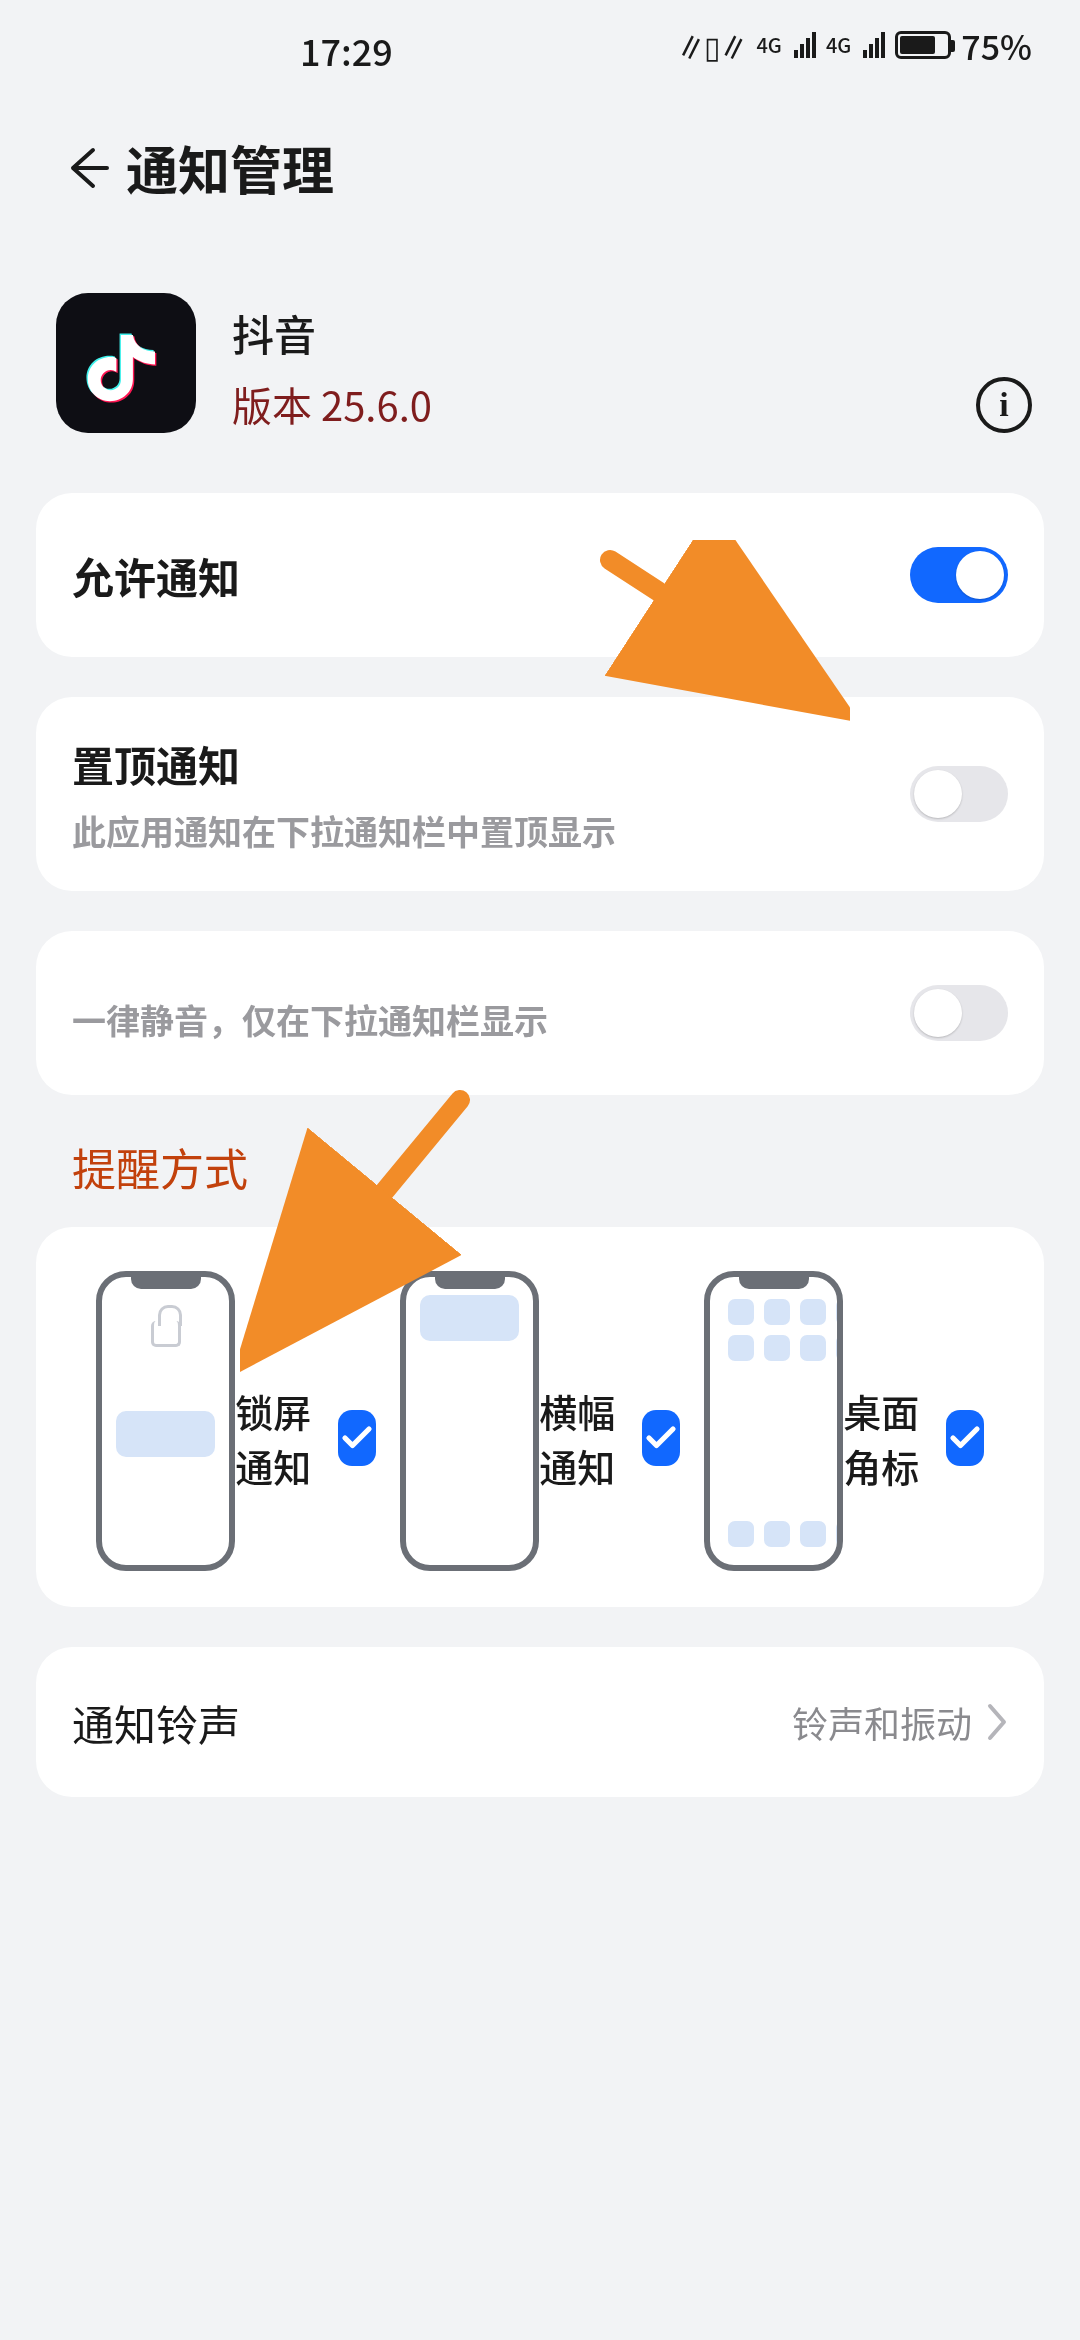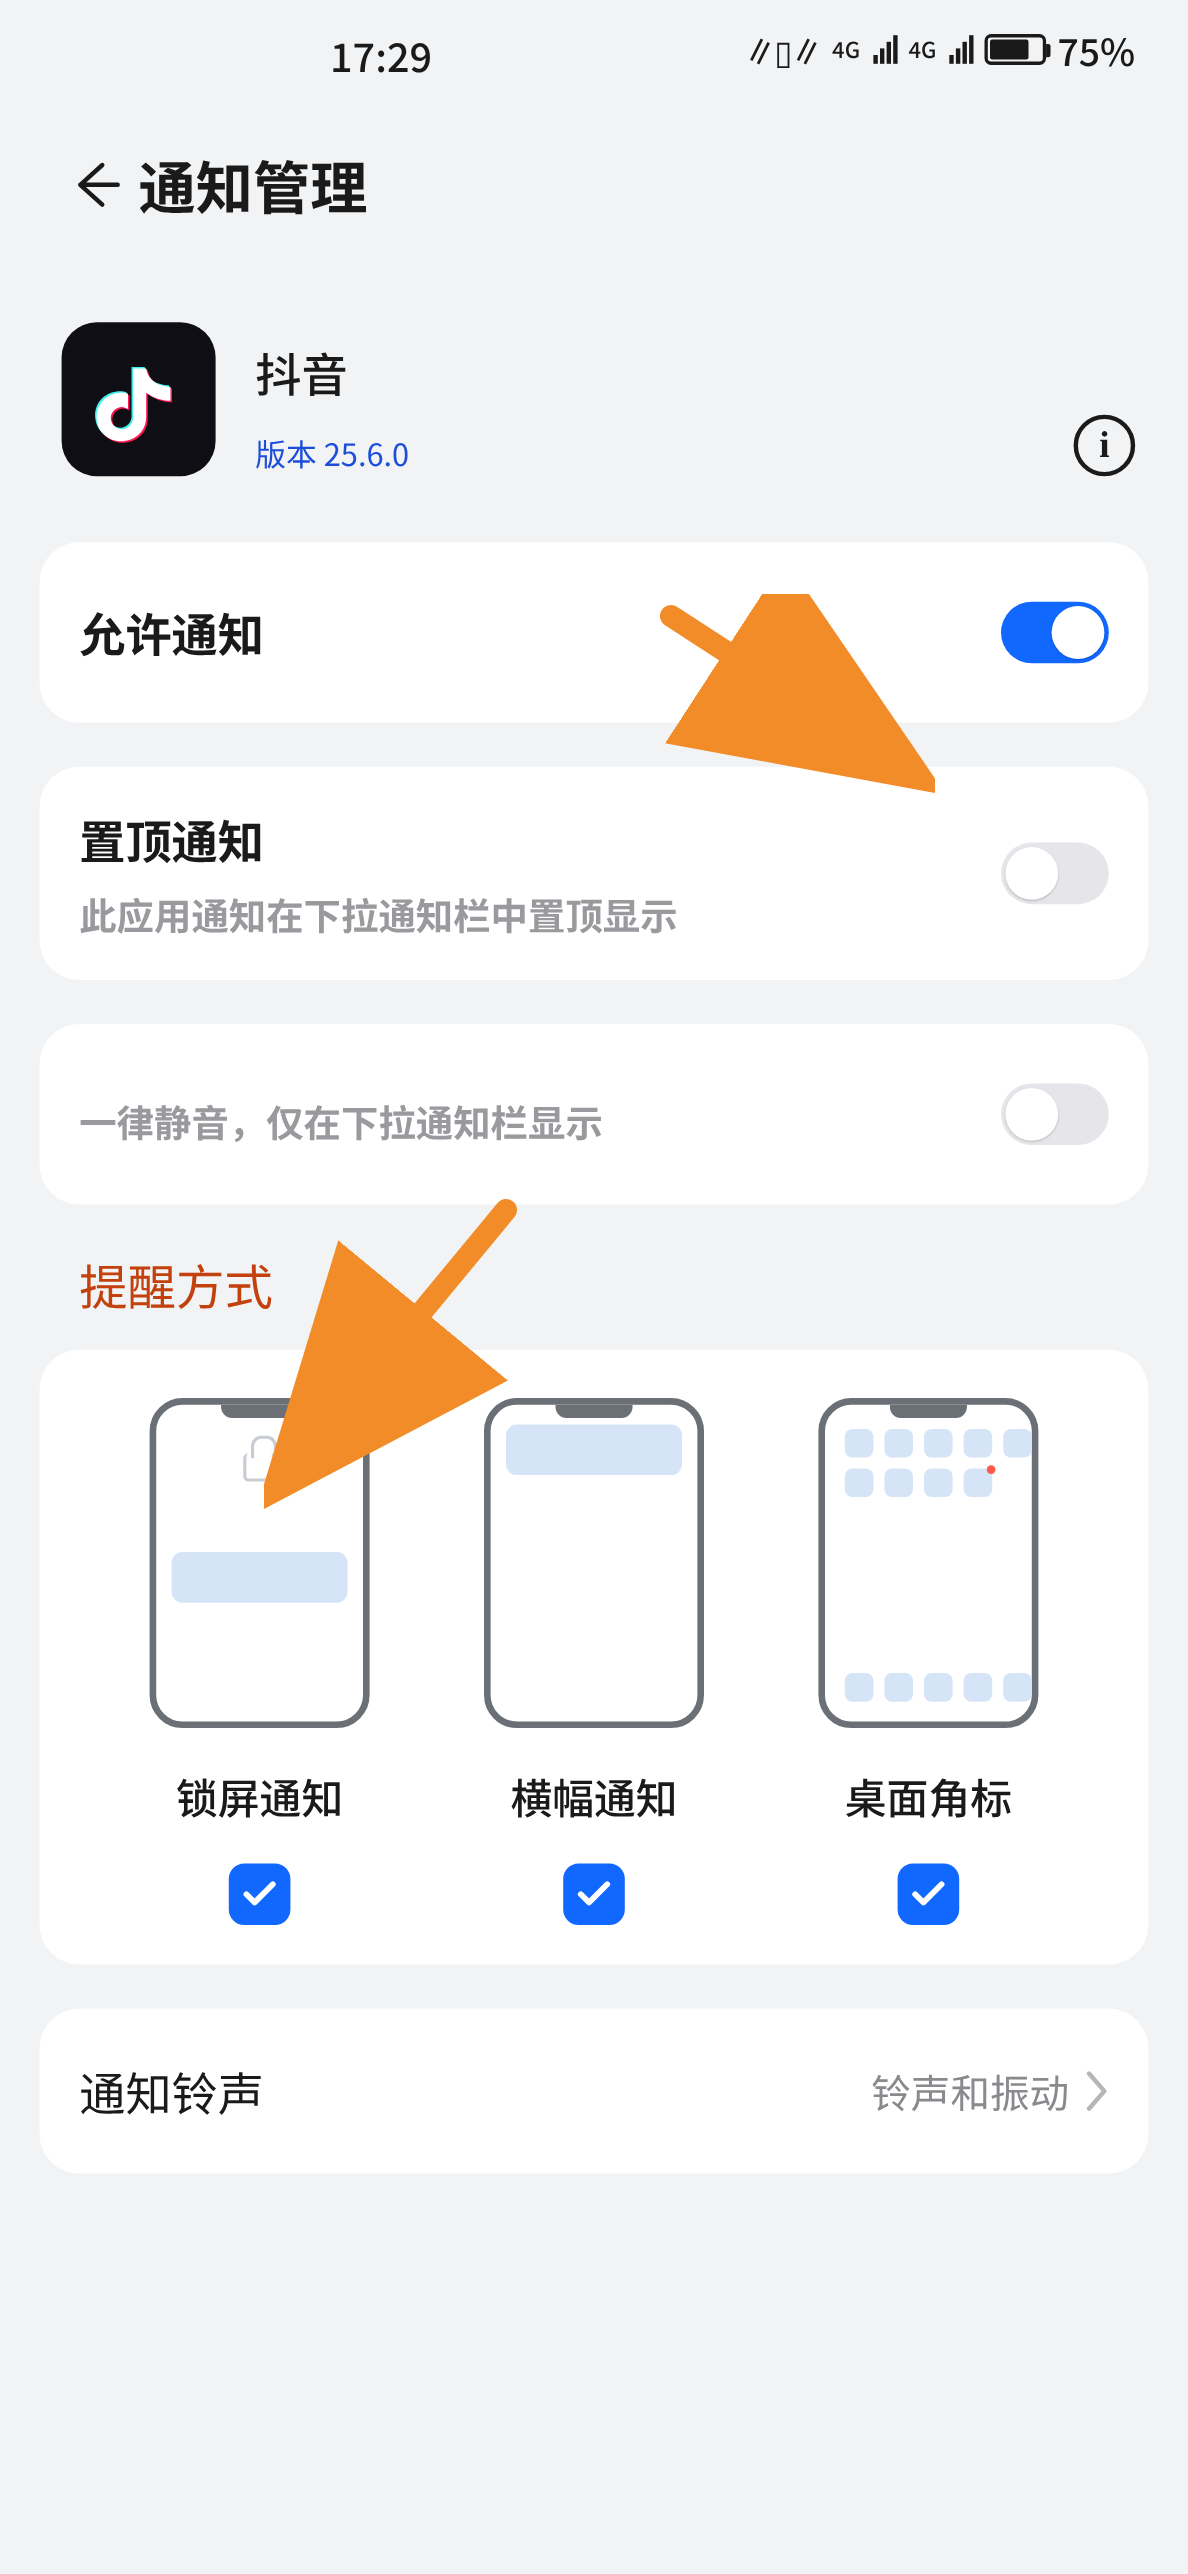--- a/index.html
+++ b/index.html
@@ -49,21 +49,21 @@
   
   .app-row {
     display: flex; align-items: flex-end; padding: 40px 48px 60px 56px;
   }
   .app-icon {
     width: 140px; height: 140px; border-radius: 32px; background: #0e0e14;
     display:flex; align-items:center; justify-content:center;
   }
   .app-meta { margin-left: 36px; }
   .app-name { font-size: 42px; font-weight: 500; }
-  .app-version { font-size: 28px; color: #1d4ed8; margin-top: 24px; }
+  .app-version { font-size: 40px; color: #7f1d1d; margin-top: 12px; }
   .info-btn { margin-left:auto; width:56px; height:56px; border:4px solid #1a1a1a; border-radius:50%; display:flex; align-items:center; justify-content:center; font-size:34px; font-weight:700; font-family: Georgia, serif; }
 
   
   .card {
     background: #fff; margin: 0 36px 40px 36px; border-radius: 36px;
     padding: 0 36px;
   }
   .row {
     display:flex; align-items:center; min-height:164px; padding: 36px 0; font-weight: bold;
   }
@@ -81,21 +81,21 @@
   }
   .switch.on { background:#1168ff; }
   .switch.on .knob { left:46px; }
 
   .section-label { font-size: 44px; color:#c2410c; margin: 0 72px 28px 72px; }
 
   
   .methods-grid {
     display:flex; justify-content:space-between; padding: 44px 24px 36px 24px;
   }
-  .method-col { width: 280px; display:flex; flex-direction:column; align-items:center; }
+  .method-col { width: 280px; display:flex; flex-direction:row; align-items:center; }
   .phone {
     width: 200px; height: 300px; border: 6px solid #6b6f76; border-radius: 30px;
     background:#fff; position:relative; overflow:hidden;
   }
   .phone .notch {
     position:absolute; top:0; left:50%; transform:translateX(-50%);
     width:70px; height:12px; background:#6b6f76; border-radius: 0 0 10px 10px;
   }
   .lock-shape {
     position:absolute; top:44px; left:50%; transform:translateX(-50%);

